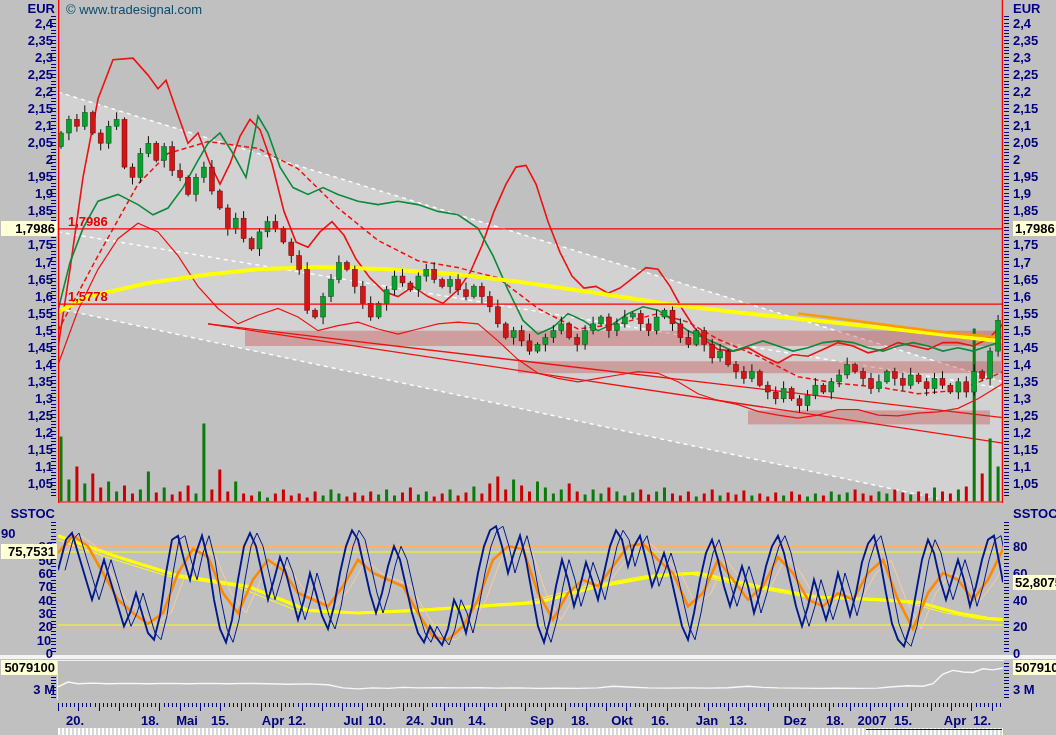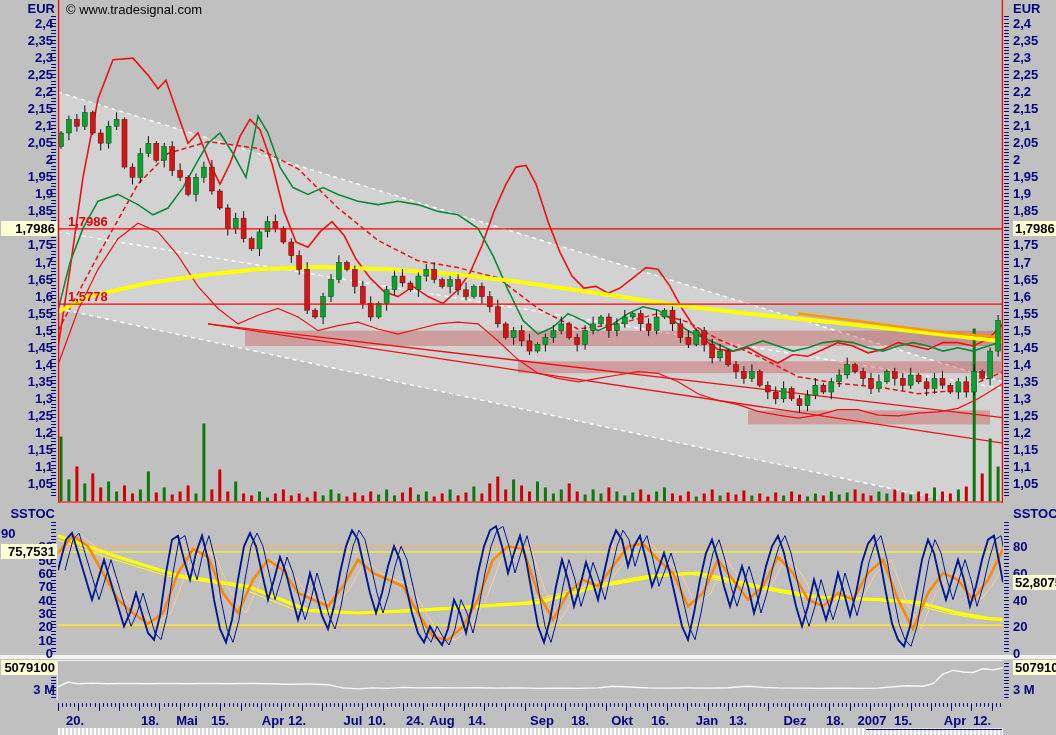--- a/index.html
+++ b/index.html
@@ -25,21 +25,21 @@
          background:repeating-linear-gradient(90deg,#ffffff 0 2px,#d8d8d8 2px 4px);}
   #yearline{position:absolute;left:866px;top:729px;width:136px;height:1px;background:#000080;z-index:5;}
 </style>
 </head>
 <body>
 
 <div id="win">
 
   <div class="lbl lt" style="top:1px">EUR</div>
   <div class="lbl rt" style="top:1px">EUR</div>
-  <div style="position:absolute;left:66px;top:2px;font:13px 'Liberation Sans',sans-serif;color:#000000;z-index:4">© www.tradesignal.com</div>
+  <div style="position:absolute;left:66px;top:2px;font:13px 'Liberation Sans',sans-serif;color:#0c4a6e;z-index:4">© www.tradesignal.com</div>
 
   <svg id="svg-price" style="left:58px;top:0;width:945px;height:503px" viewBox="0 0 945 503">
       <polygon points="0,92.1 945,381.8 945,503 890,503 890,501.0 0,308.5" fill="#d2d2d2"></polygon>
       <polyline fill="none" stroke="#ffffff" stroke-width="1.4" stroke-dasharray="4 4" points="0.0,92.1 945.0,381.8"></polyline>
       <polyline fill="none" stroke="#ffffff" stroke-width="1.4" stroke-dasharray="4 4" points="0.0,231.9 945.0,388.6"></polyline>
       <polyline fill="none" stroke="#ffffff" stroke-width="1.4" stroke-dasharray="4 4" points="0.0,308.5 890.0,501.0"></polyline>
       <rect x="187" y="330.7" width="756" height="15.3" fill="rgba(200,70,70,0.38)"></rect>
       <rect x="460" y="361.3" width="483" height="11.9" fill="rgba(200,70,70,0.38)"></rect>
       <rect x="690" y="410.4" width="242" height="14.0" fill="rgba(200,70,70,0.38)"></rect>
       <polyline fill="none" stroke="#ee1111" stroke-width="1.3" points="150.0,323.9 945.0,417.6"></polyline>
@@ -517,21 +517,21 @@
     <div class="lbl" style="top: 713px; left: 75px; transform: translateX(-50%);">20.</div>
     <div class="lbl" style="top: 713px; left: 115px; transform: translateX(-50%); margin-top: 44px;">Apr</div>
     <div class="lbl" style="top: 713px; left: 150px; transform: translateX(-50%);">18.</div>
     <div class="lbl" style="top: 713px; left: 187px; transform: translateX(-50%);">Mai</div>
     <div class="lbl" style="top: 713px; left: 220px; transform: translateX(-50%);">15.</div>
     <div class="lbl" style="top: 713px; left: 273px; transform: translateX(-50%);">Apr</div>
     <div class="lbl" style="top: 713px; left: 297px; transform: translateX(-50%);">12.</div>
     <div class="lbl" style="top: 713px; left: 353px; transform: translateX(-50%);">Jul</div>
     <div class="lbl" style="top: 713px; left: 377px; transform: translateX(-50%);">10.</div>
     <div class="lbl" style="top: 713px; left: 415px; transform: translateX(-50%);">24.</div>
-    <div class="lbl" style="top: 713px; left: 442px; transform: translateX(-50%);">Aug</div>
+    <div class="lbl" style="top: 713px; left: 442px; transform: translateX(-50%);">Jun</div>
     <div class="lbl" style="top: 713px; left: 477px; transform: translateX(-50%);">14.</div>
     <div class="lbl" style="top: 713px; left: 542px; transform: translateX(-50%);">Sep</div>
     <div class="lbl" style="top: 713px; left: 580px; transform: translateX(-50%);">18.</div>
     <div class="lbl" style="top: 713px; left: 622px; transform: translateX(-50%);">Okt</div>
     <div class="lbl" style="top: 713px; left: 660px; transform: translateX(-50%);">16.</div>
     <div class="lbl" style="top: 713px; left: 707px; transform: translateX(-50%);">Jan</div>
     <div class="lbl" style="top: 713px; left: 738px; transform: translateX(-50%);">13.</div>
     <div class="lbl" style="top: 713px; left: 795px; transform: translateX(-50%);">Dez</div>
     <div class="lbl" style="top: 713px; left: 835px; transform: translateX(-50%);">18.</div>
     <div class="lbl" style="top: 713px; left: 872px; transform: translateX(-50%);">2007</div>
@@ -539,20 +539,20 @@
     <div class="lbl" style="top: 713px; left: 955px; transform: translateX(-50%);">Apr</div>
     <div class="lbl" style="top: 713px; left: 982px; transform: translateX(-50%);">12.</div>
     <div class="lbl" style="top:526px;left:1px;width:52px;text-align:left">90</div>
     <div class="lbl" style="top:539px;left:1px;width:52px;text-align:right">80</div>
     <div class="lbl" style="top:553px;left:1px;width:52px;text-align:right">50</div>
     <div class="lbl" style="top:566px;left:1px;width:52px;text-align:right">60</div>
     <div class="lbl" style="top:579px;left:1px;width:52px;text-align:right">70</div>
     <div class="lbl" style="top:593px;left:1px;width:52px;text-align:right">40</div>
     <div class="lbl" style="top:606px;left:1px;width:52px;text-align:right">30</div>
     <div class="lbl" style="top:619px;left:1px;width:52px;text-align:right">20</div>
-    <div class="lbl" style="top:633px;left:1px;width:52px;text-align:right">10</div>
+    <div class="lbl" style="top:633px;left:18px;width:52px;text-align:center">10</div>
     <div class="lbl" style="top:646px;left:1px;width:52px;text-align:right">0</div>
     <div class="lbl" style="top:539px;left:1013px">80</div>
     <div class="lbl" style="top:566px;left:1013px">60</div>
     <div class="lbl" style="top:593px;left:1013px">40</div>
     <div class="lbl" style="top:619px;left:1013px">20</div>
     <div class="lbl" style="top:646px;left:1013px">0</div>
   </div>
 
 </body></html>

